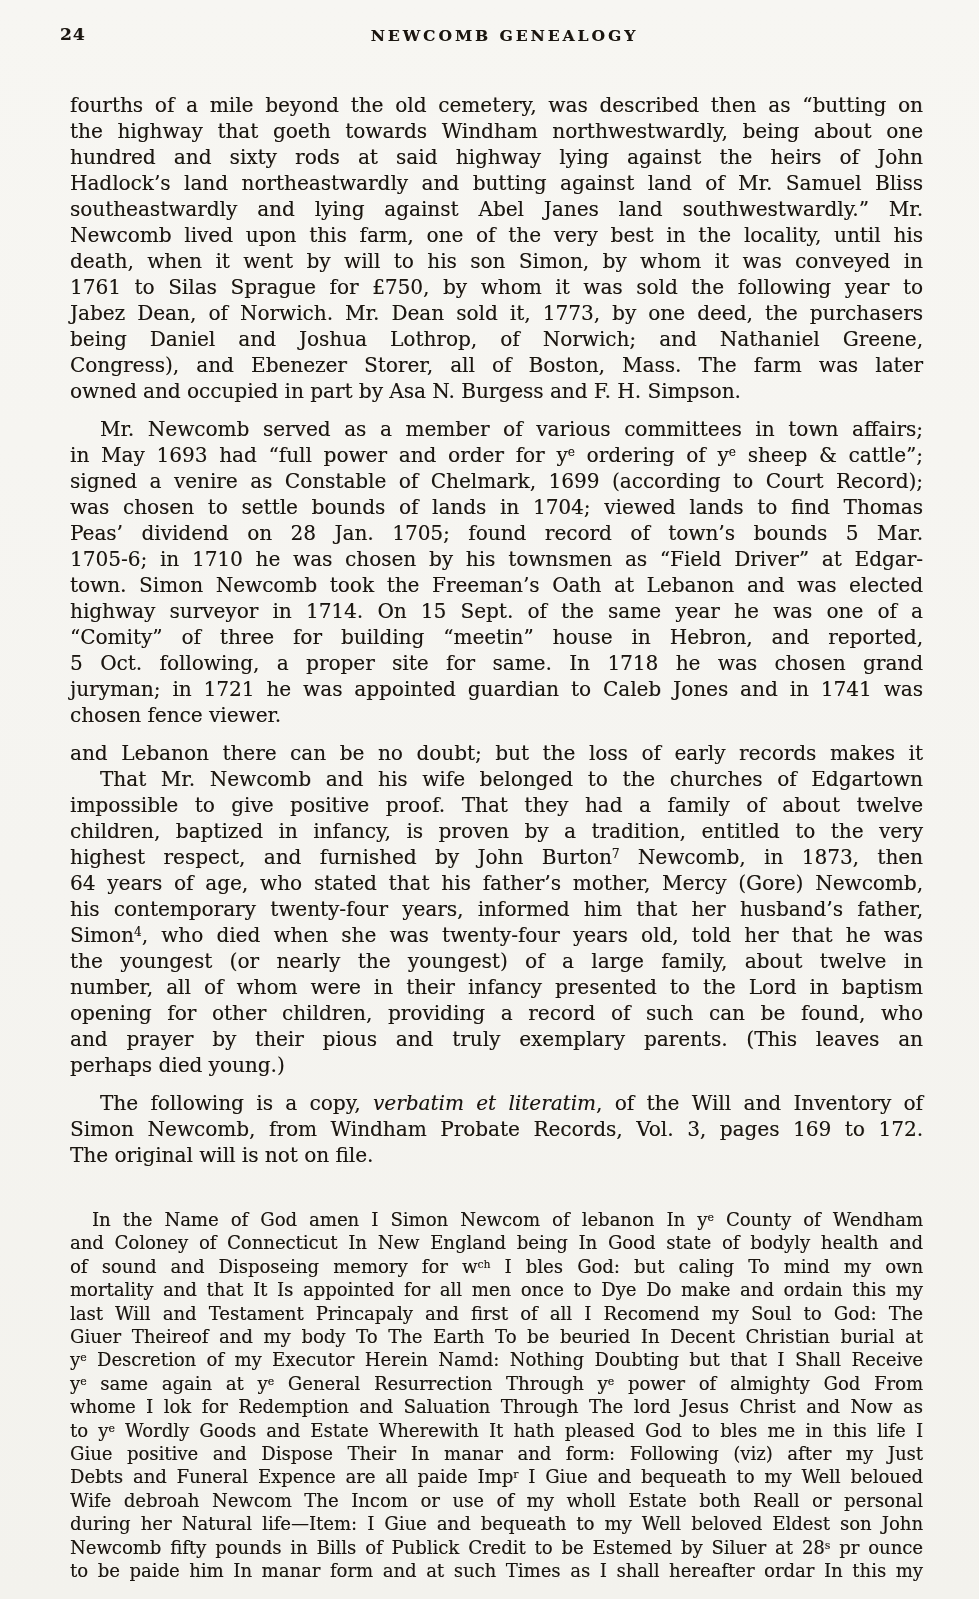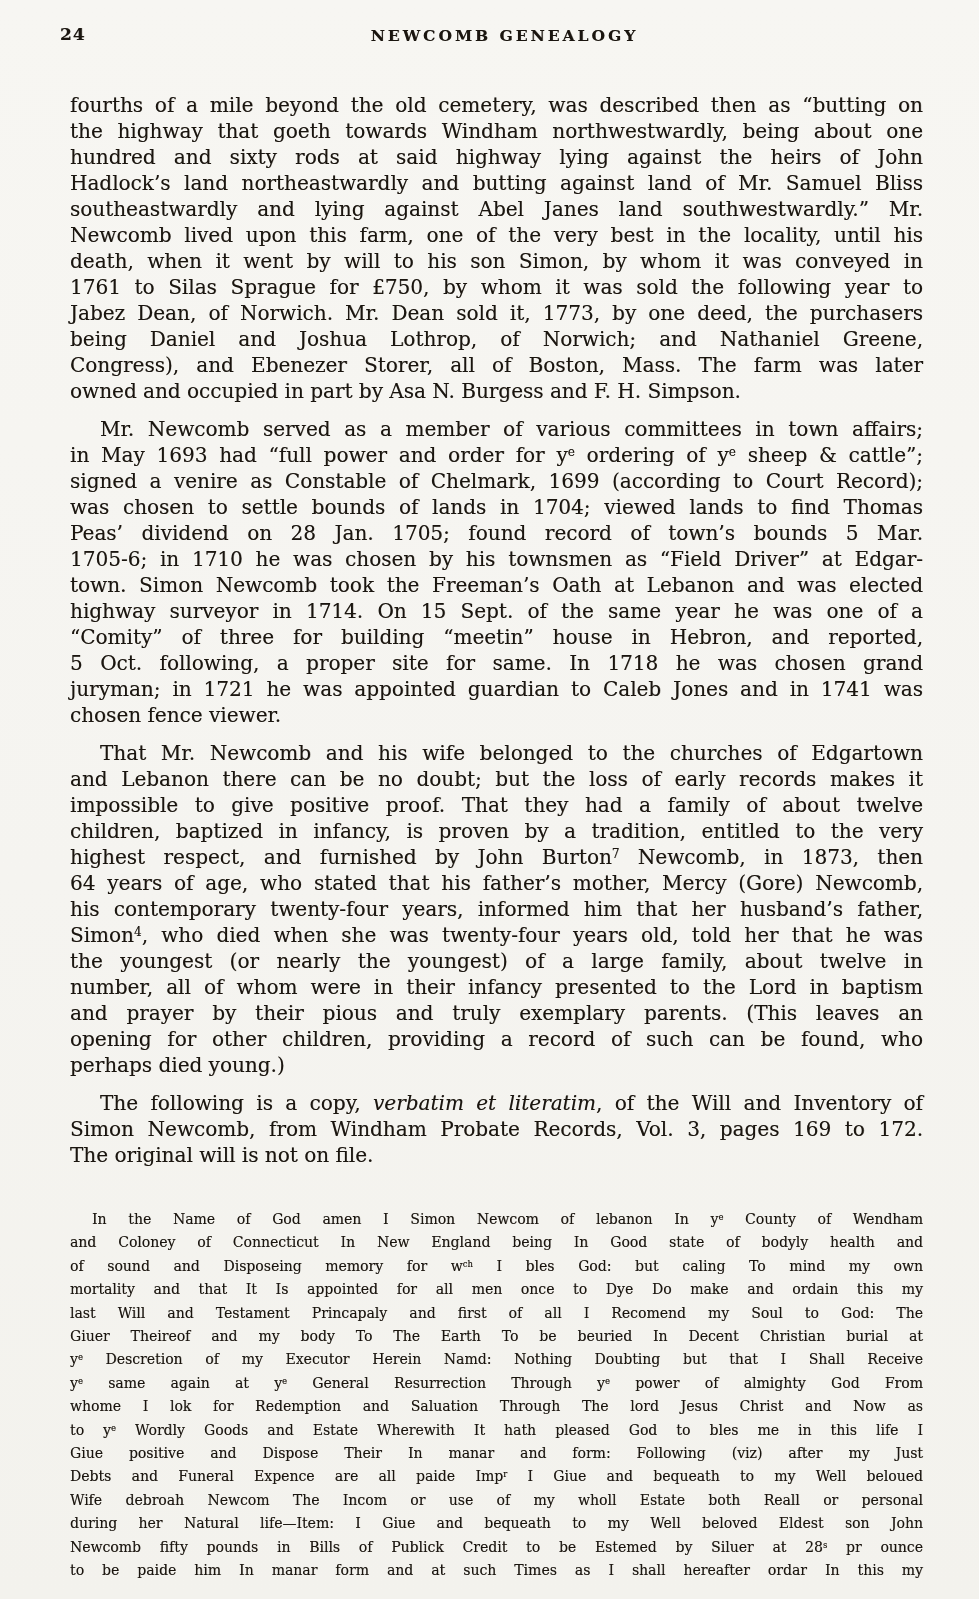--- a/index.html
+++ b/index.html
@@ -45,21 +45,21 @@
     font-weight: 600;
     letter-spacing: 3px;
   }
   .maintext {
     margin-top: 44px;
     font-size: 20px;
     line-height: 26px;
   }
   .willtext {
     margin-top: 40px;
-    font-size: 14px;
+    font-size: 18px;
     line-height: 23.4px;
   }
   .para { margin: 12px; }
   .line {
     text-align: justify;
     text-align-last: justify;
   }
   .line.lastline {
     text-align: left;
     text-align-last: left;
@@ -105,32 +105,32 @@
         <div class="line">Peas’ dividend on 28 Jan. 1705;  found record of town’s bounds 5 Mar.</div>
         <div class="line">1705-6;  in 1710 he was chosen by his townsmen as “Field Driver” at Edgar-</div>
         <div class="line">town.  Simon Newcomb took the Freeman’s Oath at Lebanon and was elected</div>
         <div class="line">highway surveyor in 1714.  On 15 Sept. of the same year he was one of a</div>
         <div class="line">“Comity” of three for building “meetin” house in Hebron, and reported,</div>
         <div class="line">5 Oct. following, a proper site for same.  In 1718 he was chosen grand</div>
         <div class="line">juryman; in 1721 he was appointed guardian to Caleb Jones and in 1741 was</div>
         <div class="line lastline">chosen fence viewer.</div>
       </div>
       <div class="para">
+        <div class="line">and Lebanon there can be no doubt; but the loss of early records makes it</div>
         <div class="line indent">That Mr. Newcomb and his wife belonged to the churches of Edgartown</div>
-        <div class="line">and Lebanon there can be no doubt; but the loss of early records makes it</div>
         <div class="line">impossible to give positive proof.  That they had a family of about twelve</div>
         <div class="line">children, baptized in infancy, is proven by a tradition, entitled to the very</div>
         <div class="line">highest respect, and furnished by John Burton<sup>7</sup> Newcomb, in 1873, then</div>
         <div class="line">64 years of age, who stated that his father’s mother, Mercy (Gore) Newcomb,</div>
         <div class="line">his contemporary twenty-four years, informed him that her husband’s father,</div>
         <div class="line">Simon<sup>4</sup>, who died when she was twenty-four years old, told her that he was</div>
         <div class="line">the youngest (or nearly the youngest) of a large family, about twelve in</div>
         <div class="line">number, all of whom were in their infancy presented to the Lord in baptism</div>
+        <div class="line">opening for other children, providing a record of such can be found, who</div>
         <div class="line">and prayer by their pious and truly exemplary parents.  (This leaves an</div>
-        <div class="line">opening for other children, providing a record of such can be found, who</div>
         <div class="line lastline">perhaps died young.)</div>
       </div>
       <div class="para">
         <div class="line indent">The following is a copy, <i>verbatim et literatim</i>, of the Will and Inventory of</div>
         <div class="line">Simon Newcomb, from Windham Probate Records, Vol. 3, pages 169 to 172.</div>
         <div class="line lastline">The original will is not on file.</div>
       </div>
     </main>
 
   <section class="willtext" id="will-text">

